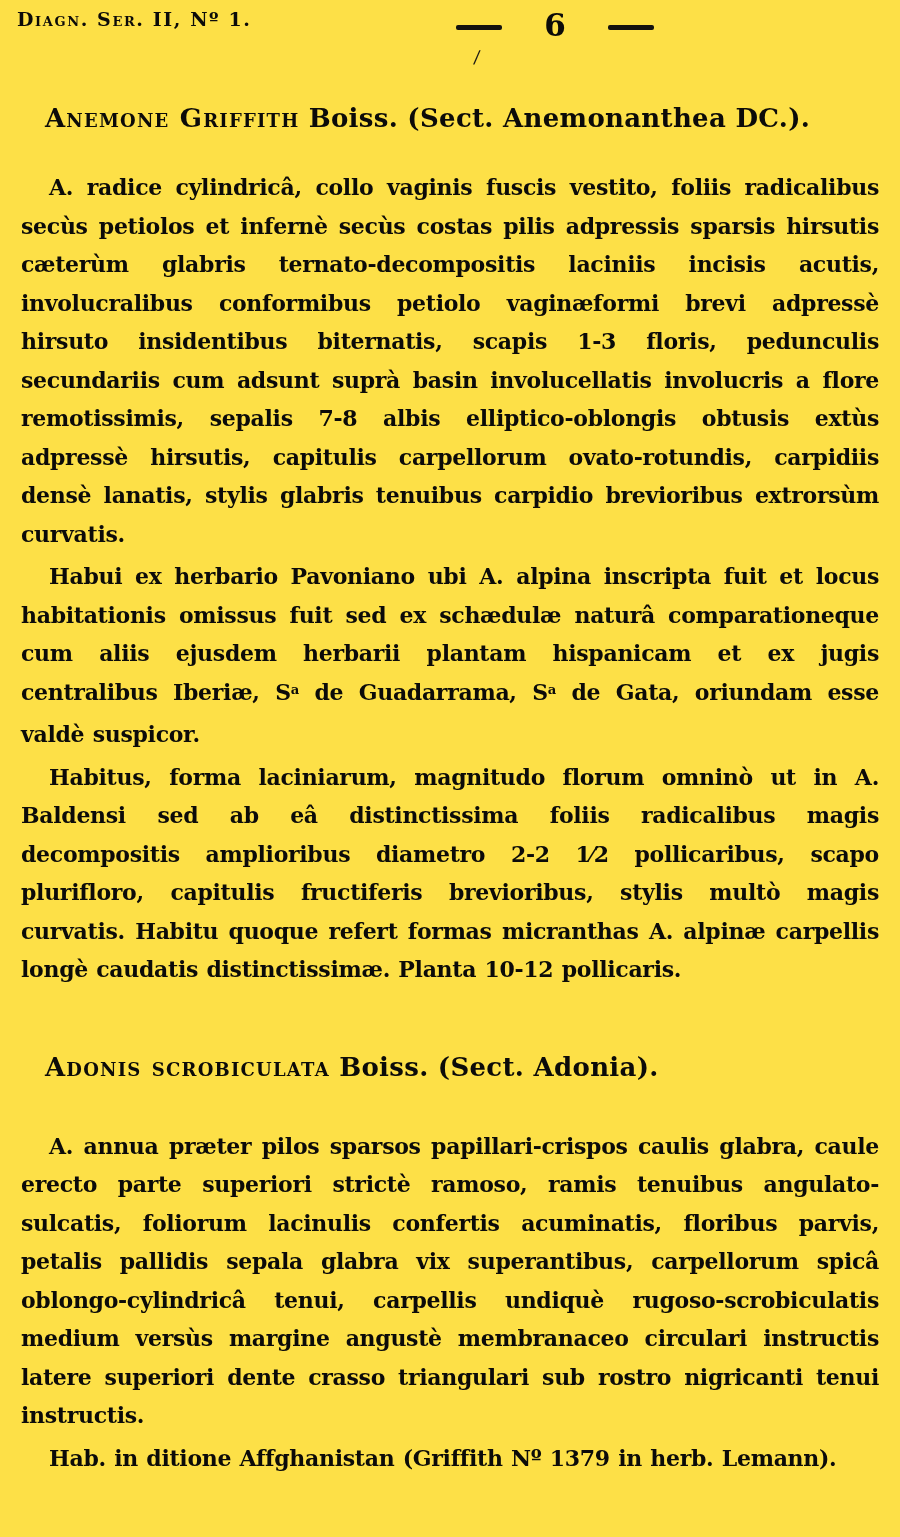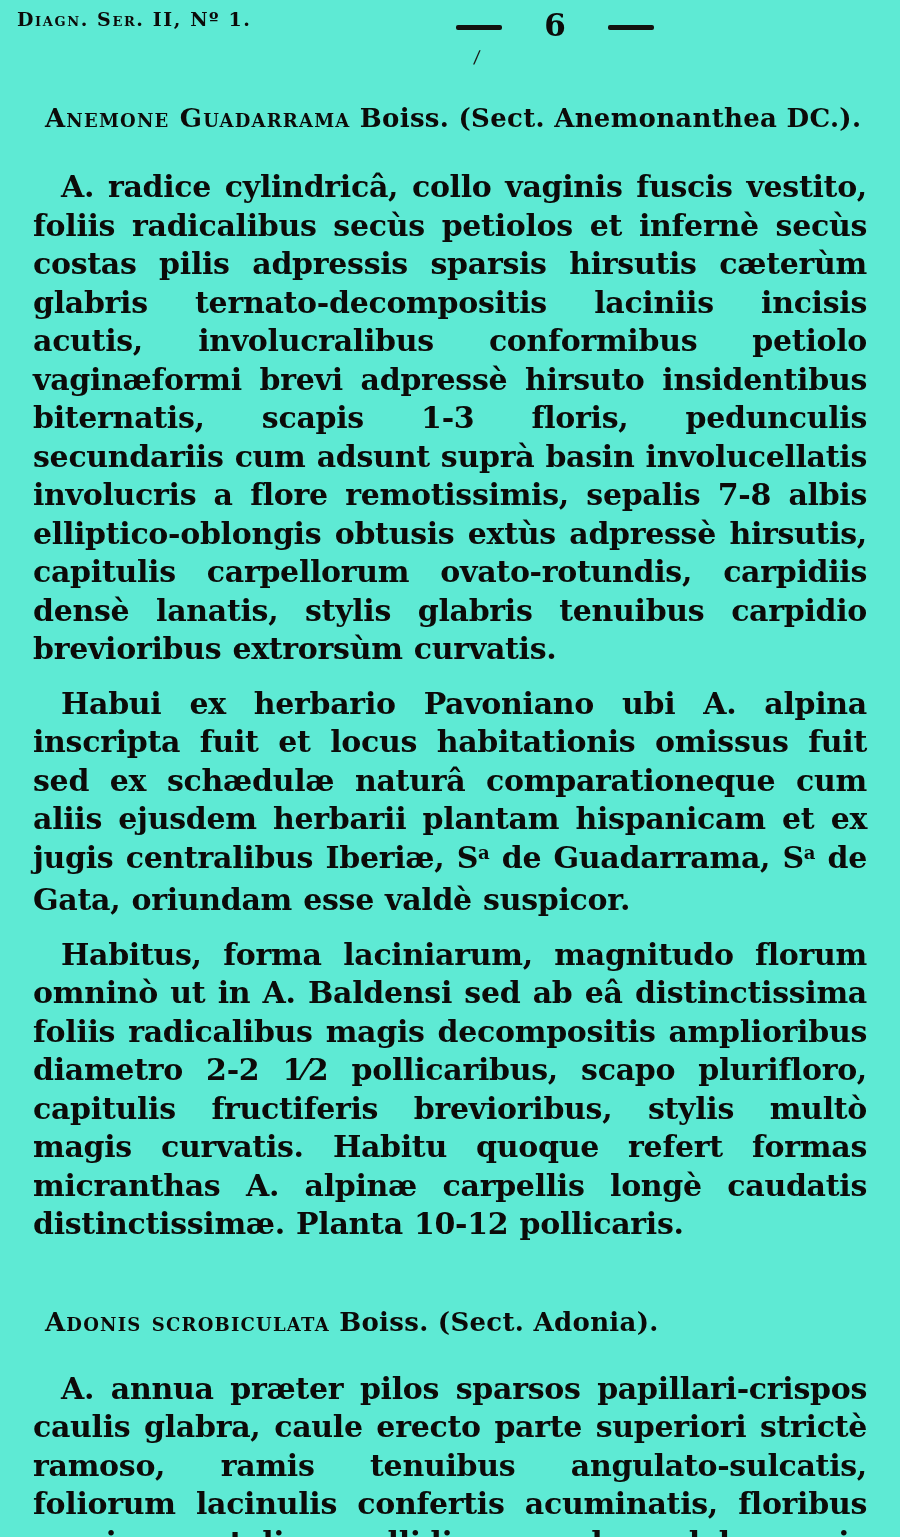--- a/index.html
+++ b/index.html
@@ -5,21 +5,21 @@
   html, body {
     margin: 0;
     padding: 0;
     background: #fdfdfa;
   }
   .page {
     position: relative;
     width: 900px;
     height: 1537px;
     overflow: hidden;
-    background: #5eead4;
+    background: #fde047;
     color: #0c0b09;
     font-family: "DejaVu Serif", serif;
     font-weight: 700;
   }
   
   .running-header {
     position: absolute;
     top: 8px;
     left: 17px;
     font-size: 19px;
@@ -67,31 +67,31 @@
   }
   .species-heading {
     font-size: 26px;
     font-weight: 700;
     line-height: 40px;
     margin: 0 0 30px 28px;
     letter-spacing: 0.3px;
   }
   .species-heading + .body-paragraph { }
   .body-paragraph {
-    font-size: 30px;
+    font-size: 22px;
     line-height: 38.5px;
-    margin: 16px;
+    margin: 4px;
     text-align: justify;
     text-indent: 28px;
     letter-spacing: -0.3px;
     word-spacing: 1px;
   }
   .species-heading.second {
     margin-top: 58px;
-    margin-bottom: 28px;
+    margin-bottom: 40px;
   }
   .normal { }
   .italic { }
   .smallcaps {
     font-variant: small-caps;
     letter-spacing: 1.2px;
   }
   .sup {
     font-size: 60%;
     position: relative;
@@ -107,21 +107,21 @@
 
   <div class="page-number-group">
     <span class="dash-rule"></span>
     <span class="page-number">6</span>
     <span class="dash-rule"></span>
   </div>
 
   <div class="artifact-slash">/</div>
 
   <main class="content">
-      <h2 class="species-heading"><span class="smallcaps">Anemone Guadarrama</span><span class="normal"> Boiss. (Sect. </span><span class="italic">Anemonanthea</span><span class="normal"> DC.).</span></h2>
+      <h2 class="species-heading"><span class="smallcaps">Anemone Griffith</span><span class="normal"> Boiss. (Sect. </span><span class="italic">Anemonanthea</span><span class="normal"> DC.).</span></h2>
       <p class="body-paragraph"><span class="normal">A. radice cylindricâ, collo vaginis fuscis vestito, foliis radicalibus secùs petiolos et infernè secùs costas pilis adpressis sparsis hirsutis cæterùm glabris ternato-decompositis laciniis incisis acutis, involucralibus conformibus petiolo vaginæformi brevi adpressè hirsuto insidentibus biternatis, scapis 1-3 floris, pedunculis secundariis cum adsunt suprà basin involucellatis involucris a flore remotissimis, sepalis 7-8 albis elliptico-oblongis obtusis extùs adpressè hirsutis, capitulis carpellorum ovato-rotundis, carpidiis densè lanatis, stylis glabris tenuibus carpidio brevioribus extrorsùm curvatis.</span></p>
       <p class="body-paragraph"><span class="normal">Habui ex herbario Pavoniano ubi </span><span class="italic">A. alpina</span><span class="normal"> inscripta fuit et locus habitationis omissus fuit sed ex schædulæ naturâ comparationeque cum aliis ejusdem herbarii plantam hispanicam et ex jugis centralibus </span><span class="italic">Iberiæ, S</span><span class="italic sup">a</span><span class="italic"> de Guadarrama</span><span class="normal">, </span><span class="italic">S</span><span class="italic sup">a</span><span class="italic"> de Gata</span><span class="normal">, oriundam esse valdè suspicor.</span></p>
       <p class="body-paragraph"><span class="normal">Habitus, forma laciniarum, magnitudo florum omninò ut in </span><span class="italic">A. Baldensi</span><span class="normal"> sed ab eâ distinctissima foliis radicalibus magis decompositis amplioribus diametro 2-2 1⁄2 pollicaribus, scapo plurifloro, capitulis fructiferis brevioribus, stylis multò magis curvatis. Habitu quoque refert formas micranthas </span><span class="italic">A. alpinæ</span><span class="normal"> carpellis longè caudatis distinctissimæ. Planta 10-12 pollicaris.</span></p>
       <h2 class="species-heading second"><span class="smallcaps">Adonis scrobiculata</span><span class="normal"> Boiss. (Sect. </span><span class="italic">Adonia</span><span class="normal">).</span></h2>
       <p class="body-paragraph"><span class="normal">A. annua præter pilos sparsos papillari-crispos caulis glabra, caule erecto parte superiori strictè ramoso, ramis tenuibus angulato-sulcatis, foliorum lacinulis confertis acuminatis, floribus parvis, petalis pallidis sepala glabra vix superantibus, carpellorum spicâ oblongo-cylindricâ tenui, carpellis undiquè rugoso-scrobiculatis medium versùs margine angustè membranaceo circulari instructis latere superiori dente crasso triangulari sub rostro nigricanti tenui instructis.</span></p>
       <p class="body-paragraph"><span class="normal">Hab. in ditione </span><span class="italic">Affghanistan</span><span class="normal"> (Griffith Nº 1379 in herb. Lemann).</span></p>
     </main>
 
 </div>
 

